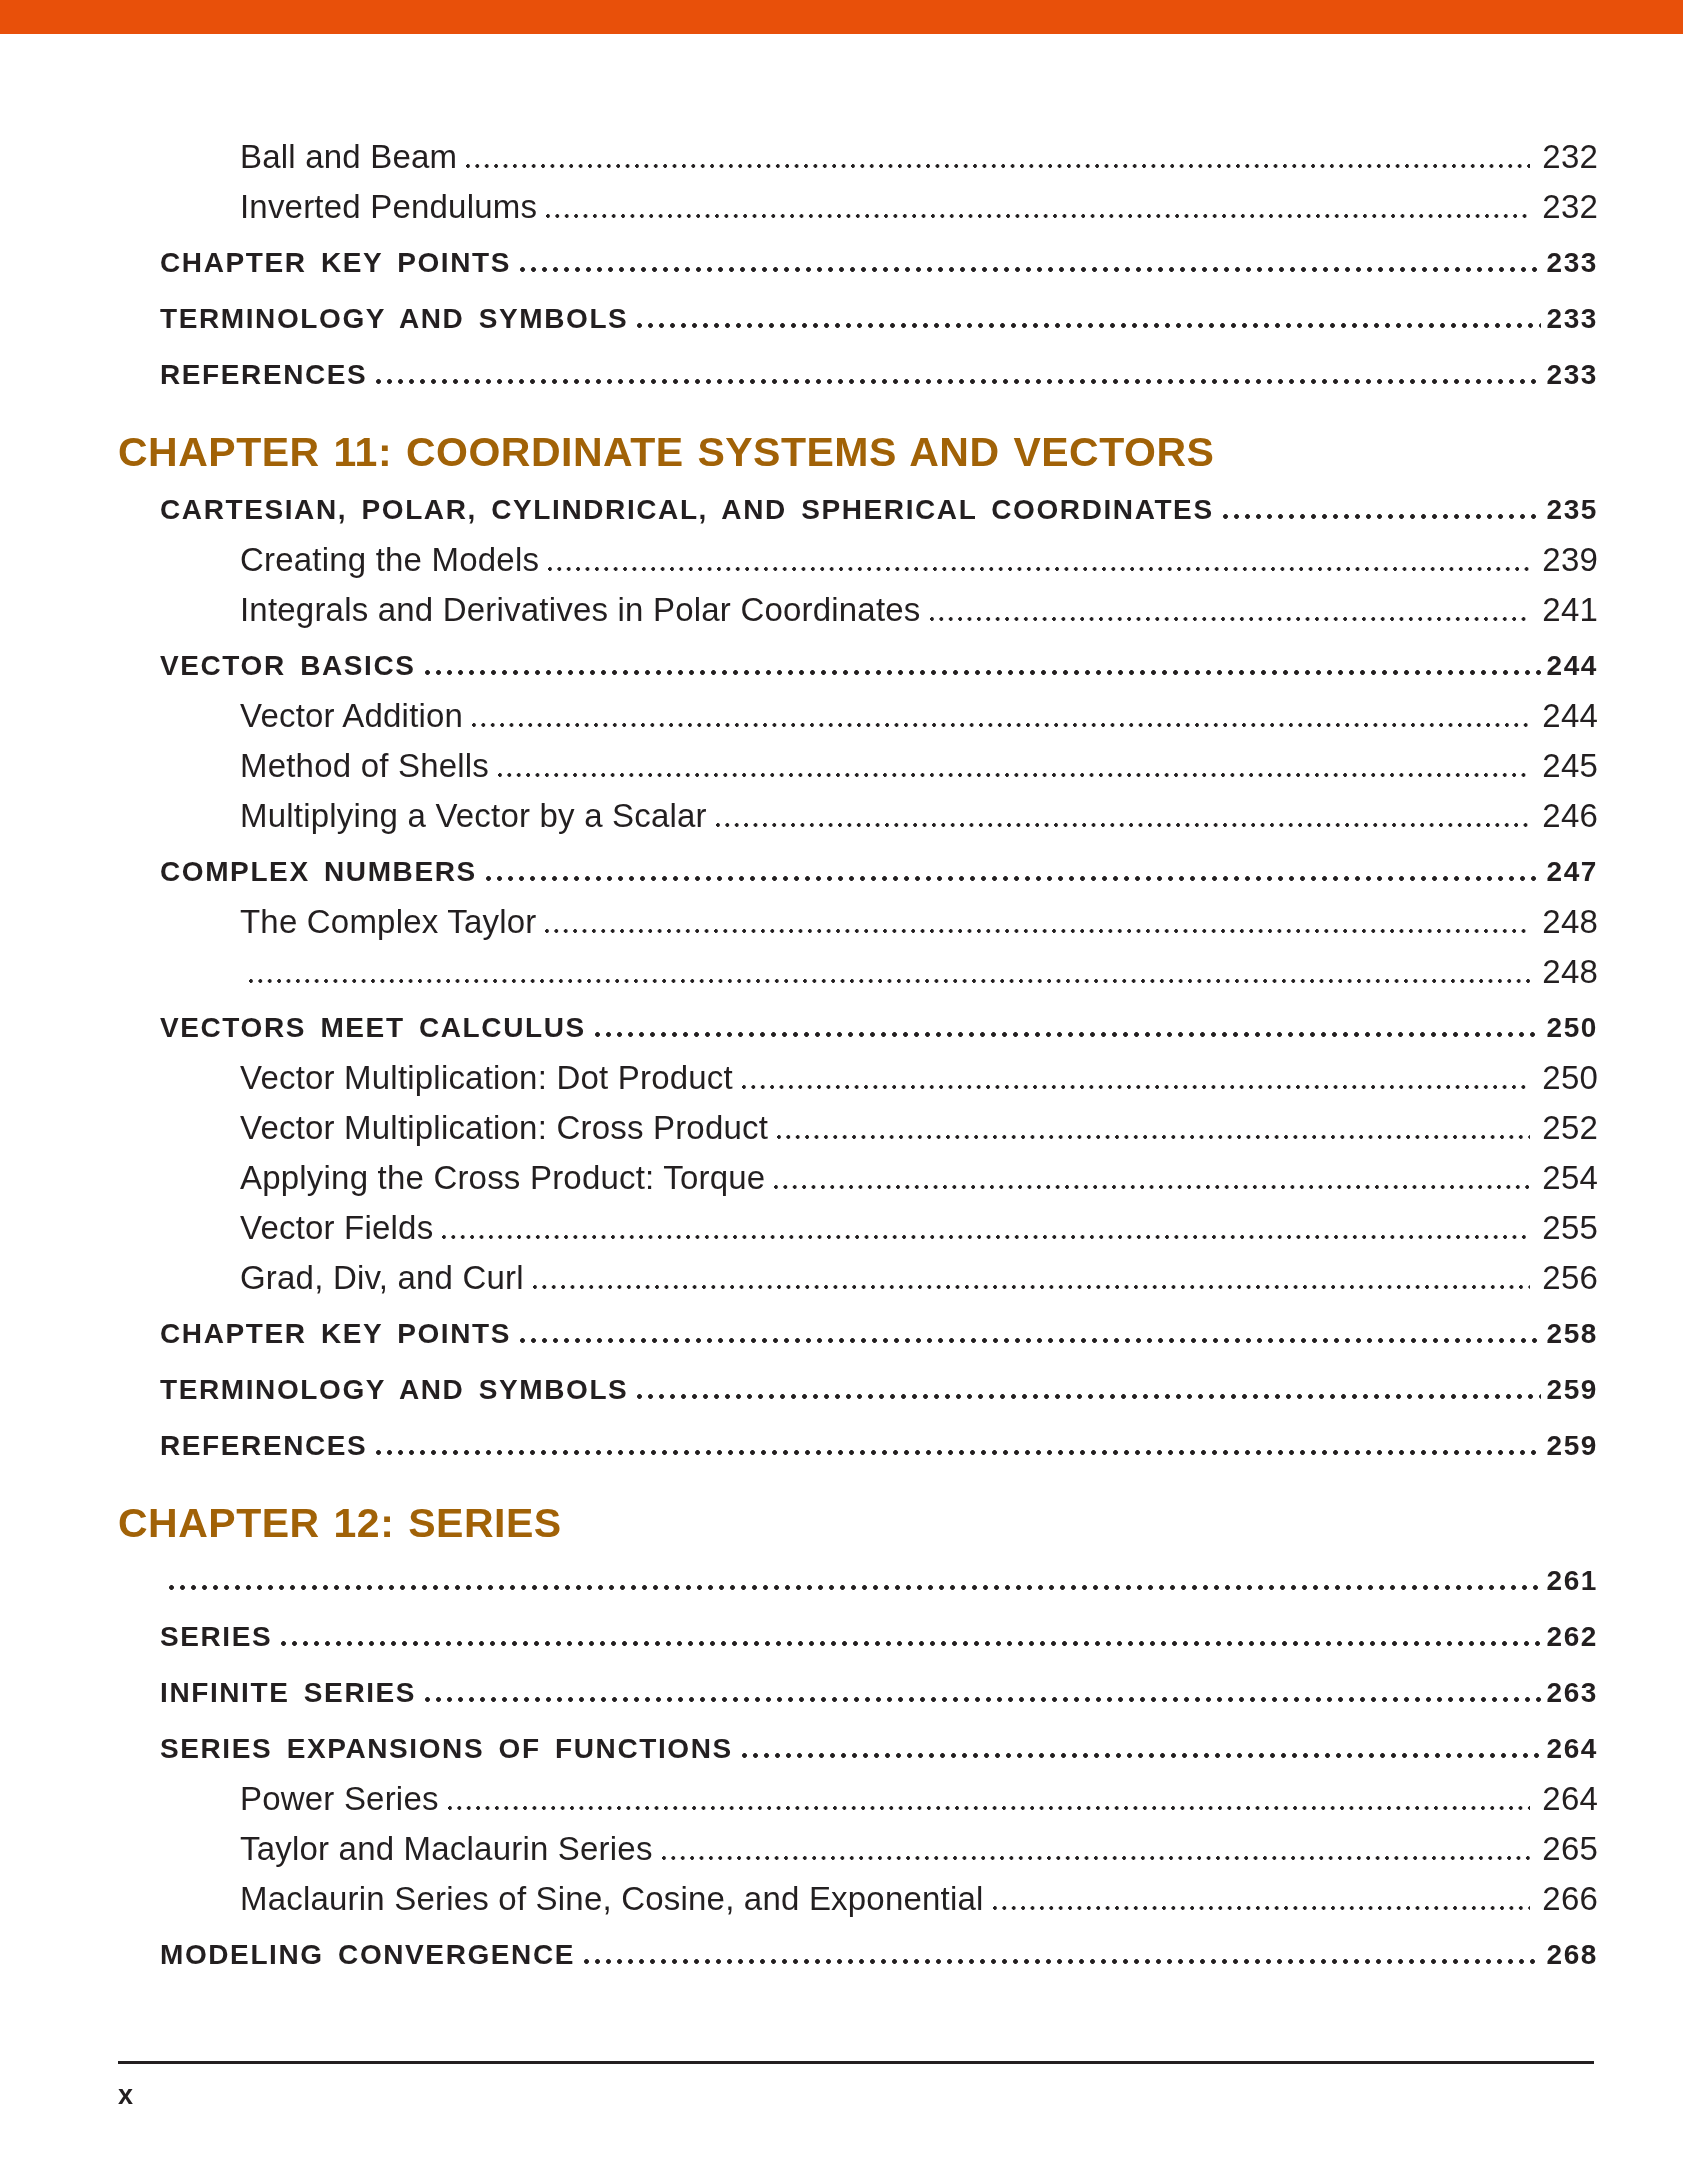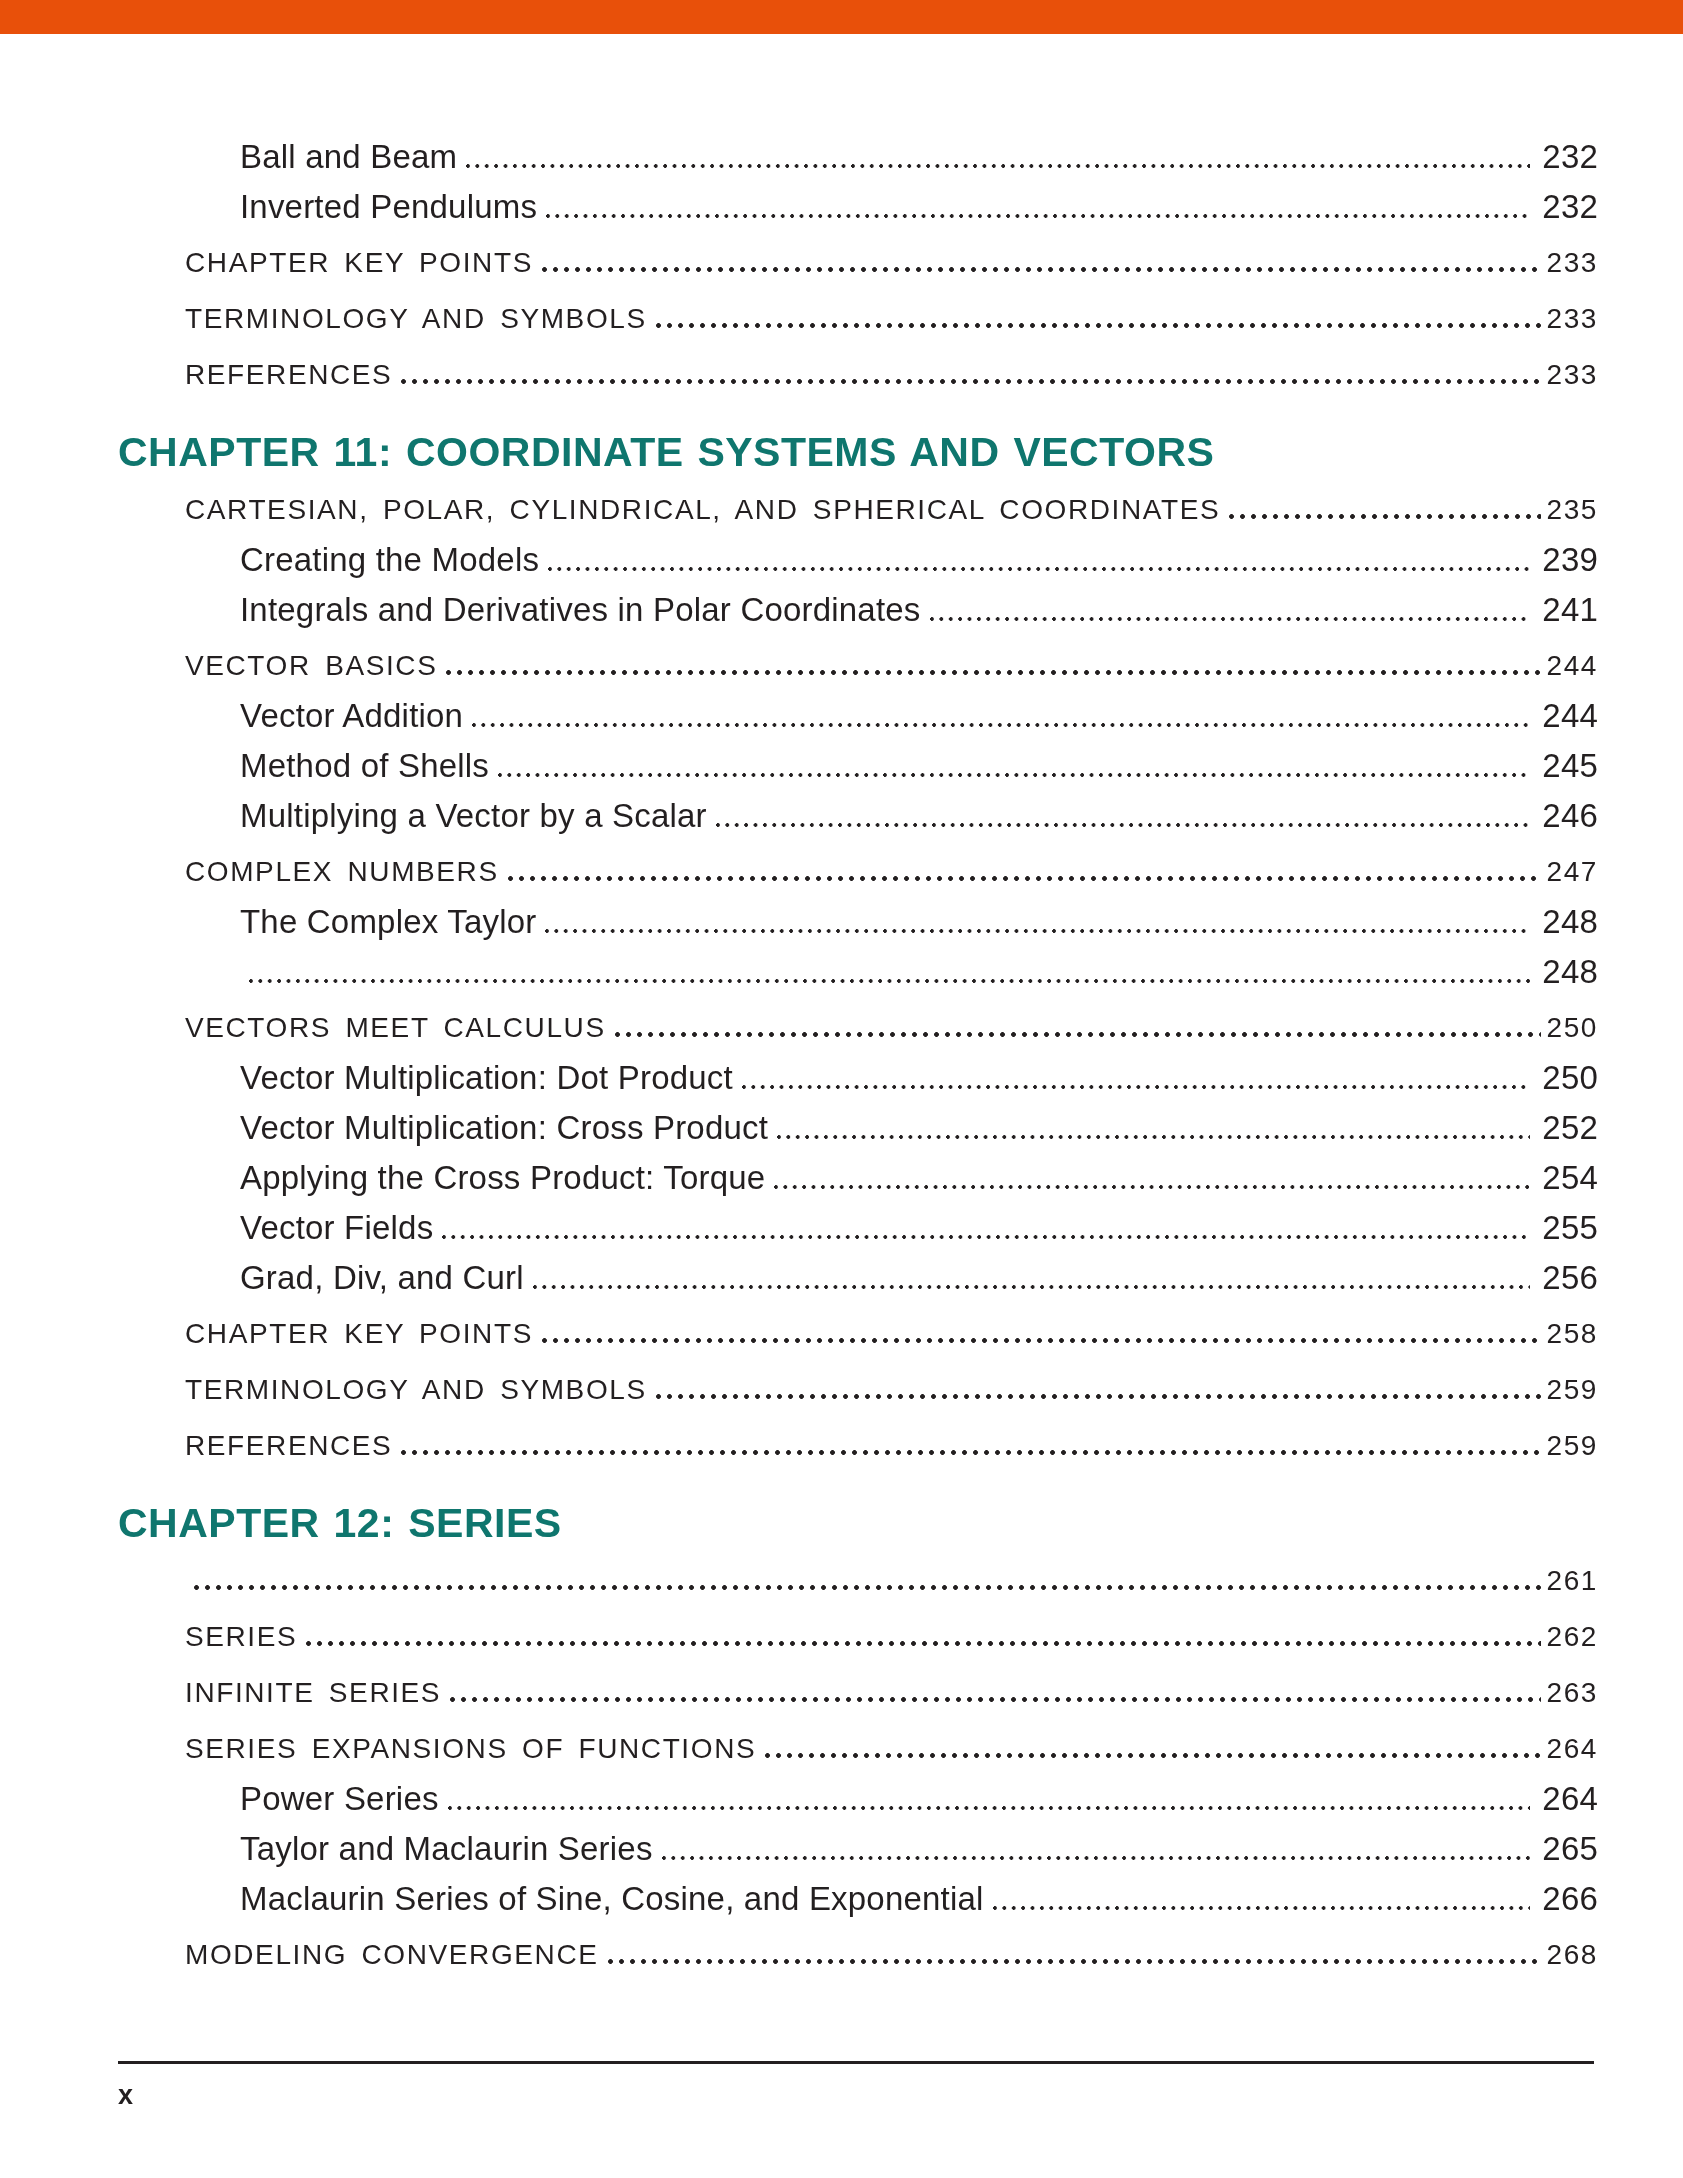--- a/index.html
+++ b/index.html
@@ -23,31 +23,30 @@
     padding-right: 85px;
     white-space: nowrap;
   }
   .row--sub {
     padding-left: 240px;
     font-size: 33px; font-weight: 400;
     letter-spacing: 0.2px;
   }
   .row--section {
     padding-left: 160px;
-    font-size: 28px; font-weight: 400;
+    font-size: 28px; font-weight: 700;
     letter-spacing: 1.6px; word-spacing: 5px;
     margin-top: 6px;
-    margin-left: 25px;
   }
   .row--chapter {
     padding-left: 118px;
     height: 61px; line-height: 61px;
     font-size: 41px; font-weight: 700;
     letter-spacing: 0.5px; word-spacing: 2px;
-    color: #0f766e;
+    color: #a16207;
     margin-top: 22px; margin-bottom: -4px;
   }
   .label { flex: none; }
   .page  { flex: none; }
   .dots {
     flex: 1 1 auto;
     height: 4px;
     margin: 0 12px 0 9px;
     background-image: radial-gradient(circle at 2px 2px, #231f20 1.6px, transparent 2.1px);
     background-size: 9.4px 4px;

